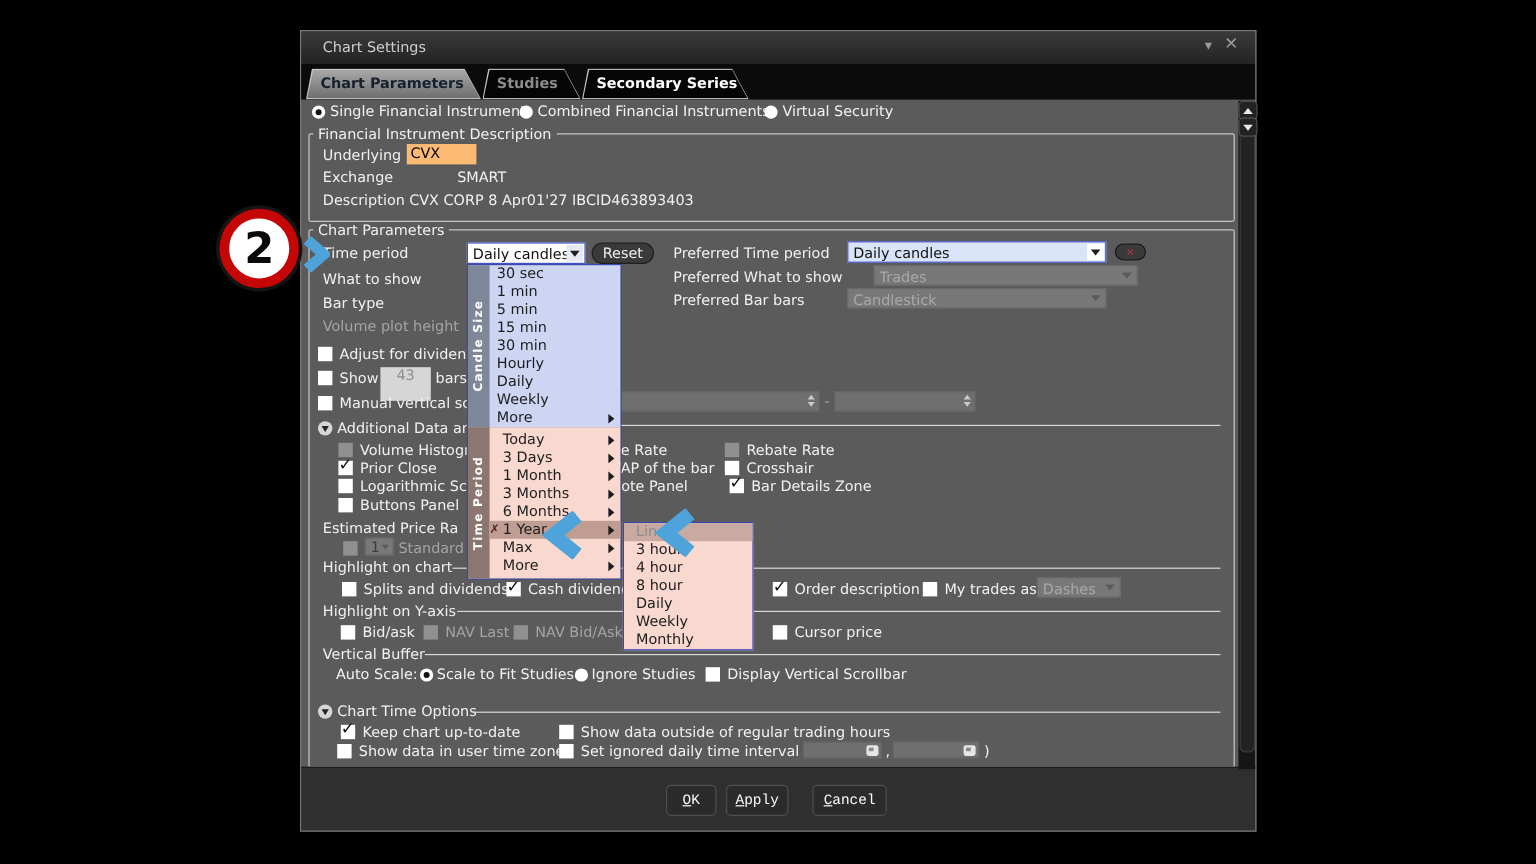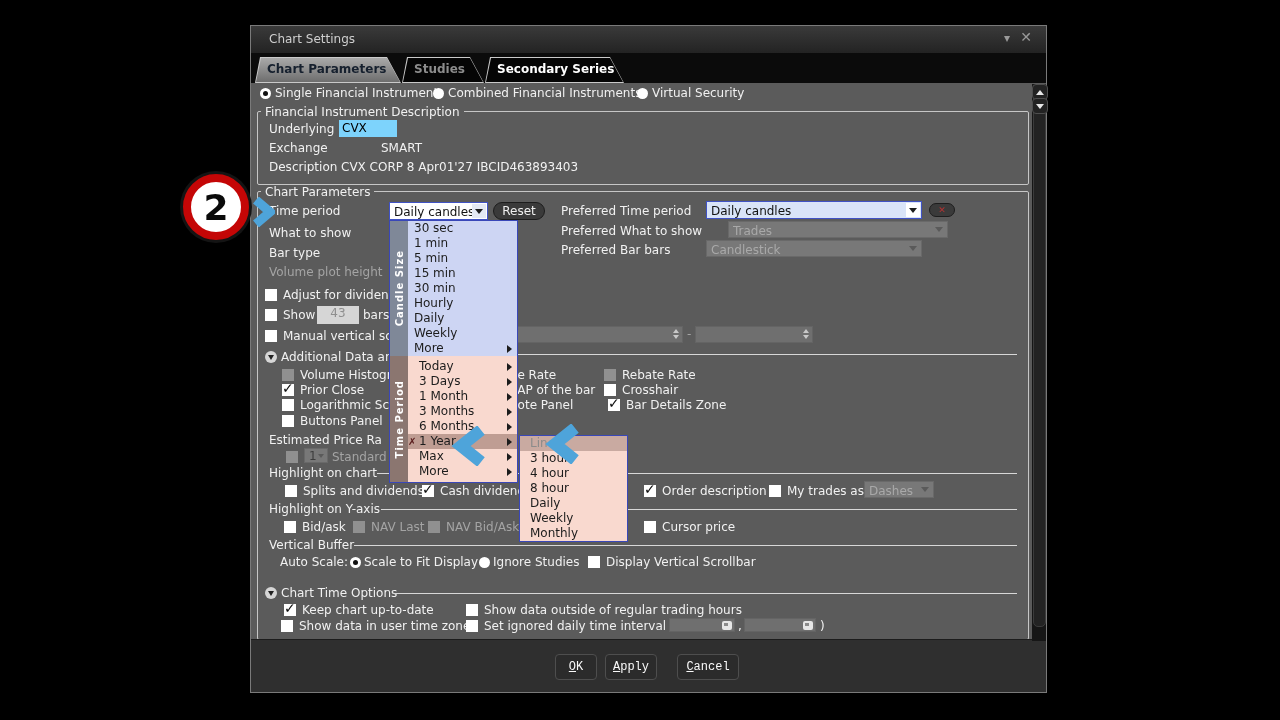--- a/index.html
+++ b/index.html
@@ -121,21 +121,21 @@
     <span class="radio selected" style="left:9px;top:62px;"></span>
     <span class="lbl" style="left:24px;top:60px;">Single Financial Instrument</span>
     <span class="radio" style="left:182px;top:62px;"></span>
     <span class="lbl" style="left:197px;top:60px;">Combined Financial Instruments</span>
     <span class="radio" style="left:386px;top:62px;"></span>
     <span class="lbl" style="left:401px;top:60px;">Virtual Security</span>
 
     <div class="fieldset" style="left:6px;top:85px;width:770px;height:72px;"></div>
     <span class="legend" style="left:10px;top:79px;">Financial Instrument Description</span>
     <span class="lbl" style="left:18px;top:96px;">Underlying</span>
-    <div class="abs" style="left:88px;top:94px;width:58px;height:17px;background:#7dd3fc;">
+    <div class="abs" style="left:88px;top:94px;width:58px;height:17px;background:#fdba74;">
       <span class="abs" style="left:3px;top:1px;color:#000;">CVX</span>
     </div>
     <span class="lbl" style="left:18px;top:115px;">Exchange</span>
     <span class="lbl" style="left:90px;top:115px;margin-left:40px;">SMART</span>
     <span class="lbl" style="left:18px;top:134px;">Description</span>
     <span class="lbl" style="left:90px;top:134px;">CVX CORP 8 Apr01'27 IBCID463893403</span>
 
     <div class="fieldset" style="left:6px;top:165px;width:770px;height:447px;"></div>
     <span class="legend" style="left:10px;top:159px;">Chart Parameters</span>
 
@@ -176,21 +176,21 @@
 
     <span class="lbl" style="left:18px;top:200px;">What to show</span>
     <span class="lbl" style="left:18px;top:220px;">Bar type</span>
     <span class="lbl dim" style="left:18px;top:239px;">Volume plot height</span>
 
     <span class="cb" style="left:14px;top:263px;"></span>
     <span class="lbl" style="left:32px;top:262px;">Adjust for dividend</span>
 
     <span class="cb" style="left:14px;top:283px;"></span>
     <span class="lbl" style="left:32px;top:282px;">Show</span>
-    <div class="abs" style="left:66px;top:280px;width:42px;height:18px;background:#d6d6d6;text-align:center;">
+    <div class="abs" style="left:66px;top:280px;width:42px;height:28px;background:#d6d6d6;text-align:center;">
       <span style="color:#8f8f8f;">43</span>
     </div>
     <span class="lbl" style="left:112px;top:282px;">bars</span>
 
     <span class="cb" style="left:14px;top:304px;"></span>
     <span class="lbl" style="left:32px;top:303px;">Manual vertical sca</span>
     <div class="spinner" style="left:258px;top:300px;width:174px;height:17px;">
       <span class="sp">
           <span class="up"></span>
           <span class="dn"></span>
@@ -266,21 +266,21 @@
     <span class="cb disabled" style="left:177px;top:495px;"></span>
     <span class="lbl dim" style="left:195px;top:494px;">NAV Bid/Ask</span>
     <span class="cb" style="left:393px;top:495px;"></span>
     <span class="lbl" style="left:411px;top:494px;">Cursor price</span>
 
     <span class="lbl" style="left:18px;top:512px;">Vertical Buffer</span>
     <div class="divider" style="left:103px;top:519px;width:663px;"></div>
 
     <span class="lbl" style="left:29px;top:529px;">Auto Scale:</span>
     <span class="radio selected" style="left:99px;top:531px;"></span>
-    <span class="lbl" style="left:113px;top:529px;">Scale to Fit Display</span>
+    <span class="lbl" style="left:113px;top:529px;">Scale to Fit Studies</span>
     <span class="radio" style="left:228px;top:531px;"></span>
     <span class="lbl" style="left:242px;top:529px;">Ignore Studies</span>
     <span class="cb" style="left:337px;top:530px;"></span>
     <span class="lbl" style="left:355px;top:529px;">Display Vertical Scrollbar</span>
 
     <span class="twisty" style="left:14px;top:561px;"></span>
     <span class="lbl" style="left:30px;top:560px;">Chart Time Options</span>
     <div class="divider" style="left:143px;top:567px;width:623px;"></div>
 
     <span class="cb checked" style="left:33px;top:578px;"></span>

